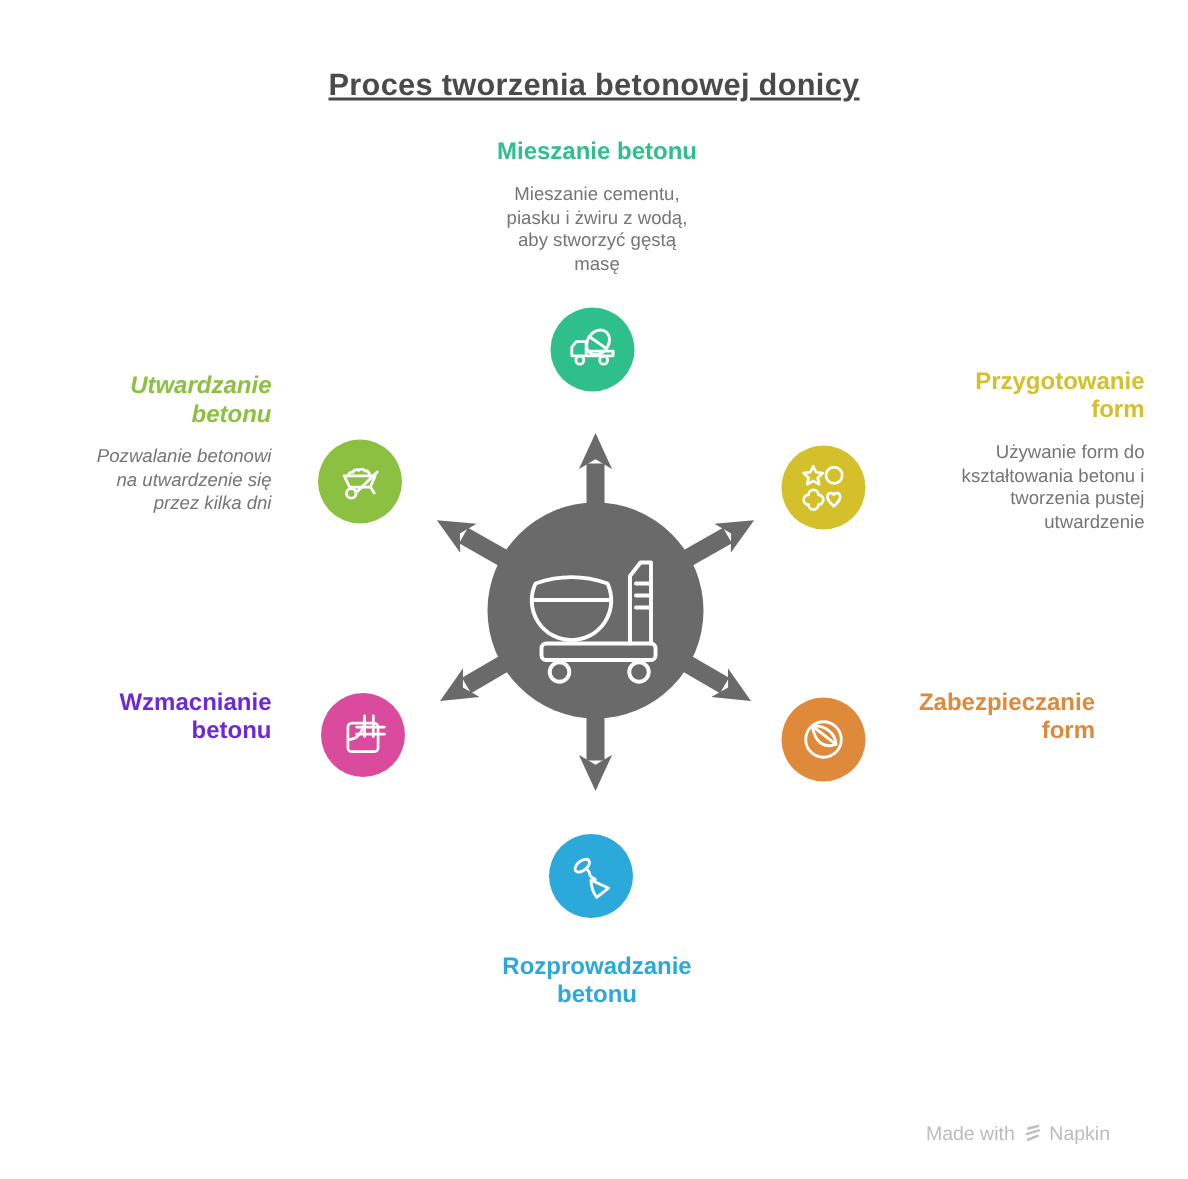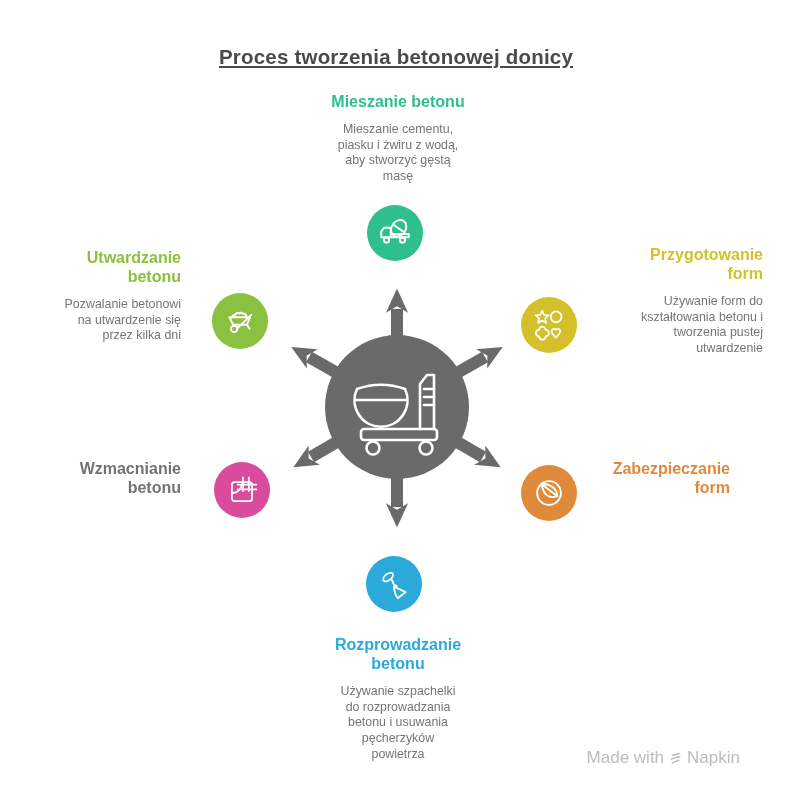--- a/index.html
+++ b/index.html
@@ -11,31 +11,31 @@
   .circle{position:absolute;width:56px;height:56px;border-radius:50%;
           display:flex;align-items:center;justify-content:center;}
   .textblock{position:absolute;color:#757575;font-size:12.4px;line-height:1.27;}
   .heading{font-weight:700;font-size:16px;line-height:1.18;margin:0 0 10px 0;
            white-space:pre-line;}
   .desc{white-space:pre-line;}
   .ta-c{text-align:center}.ta-l{text-align:right}.ta-r{text-align:right}
   #t-top{left:308px;top:93px;width:180px;}
   #t-rt{left:611px;top:246px;width:152px;}
   #t-rb{left:576px;top:460px;width:154px;}
-  #t-lt{left:36px;top:249px;width:145px;}
+  #t-lt{left:36px;top:249px;width:145px;font-style:italic;}
   #t-lb{left:36px;top:460px;width:145px;}
   #t-bottom{left:312px;top:636px;width:172px;}
   #c-top{left:367px;top:205px;}
   #c-lt{left:212px;top:293px;}
   #c-rt{left:521px;top:297px;}
   #c-lb{left:214px;top:462px;}
   #c-rb{left:521px;top:465px;}
   #c-bottom{left:366px;top:556px;}
   .watermark{position:absolute;right:52px;top:748px;display:flex;align-items:center;
-             gap:5px;color:#bcbcbc;font-size:17px;text-decoration:none;cursor:pointer;}
+             gap:5px;color:#bcbcbc;font-size:13px;text-decoration:none;cursor:pointer;}
 </style>
 </head>
 <body>
 
 <div class="canvas">
 
   <div class="title">Proces tworzenia betonowej donicy</div>
 
   <svg class="hub" width="240" height="256" viewBox="0 0 240 256" style="color: rgb(106, 106, 106);">
     <defs>
@@ -139,29 +139,24 @@
   </div>
 
   <div class="textblock ta-l" id="t-rb">
     <div class="heading" style="color: rgb(223, 138, 59);">Zabezpieczanie
 form</div>
   </div>
 
   <div class="textblock ta-c" id="t-bottom">
     <div class="heading" style="color: rgb(43, 169, 218);">Rozprowadzanie
 betonu</div>
-    <div class="desc">Używanie szpachelki
-do rozprowadzania
-betonu i usuwania
-pęcherzyków
-powietrza</div>
   </div>
 
   <div class="textblock ta-r" id="t-lb">
-    <div class="heading" style="color: #737373;">Wzmacnianie
+    <div class="heading" style="color: #6d28d9;">Wzmacnianie
 betonu</div>
   </div>
 
   <div class="textblock ta-r" id="t-lt">
     <div class="heading" style="color: rgb(140, 192, 64);">Utwardzanie
 betonu</div>
     <div class="desc">Pozwalanie betonowi
 na utwardzenie się
 przez kilka dni</div>
   </div>

